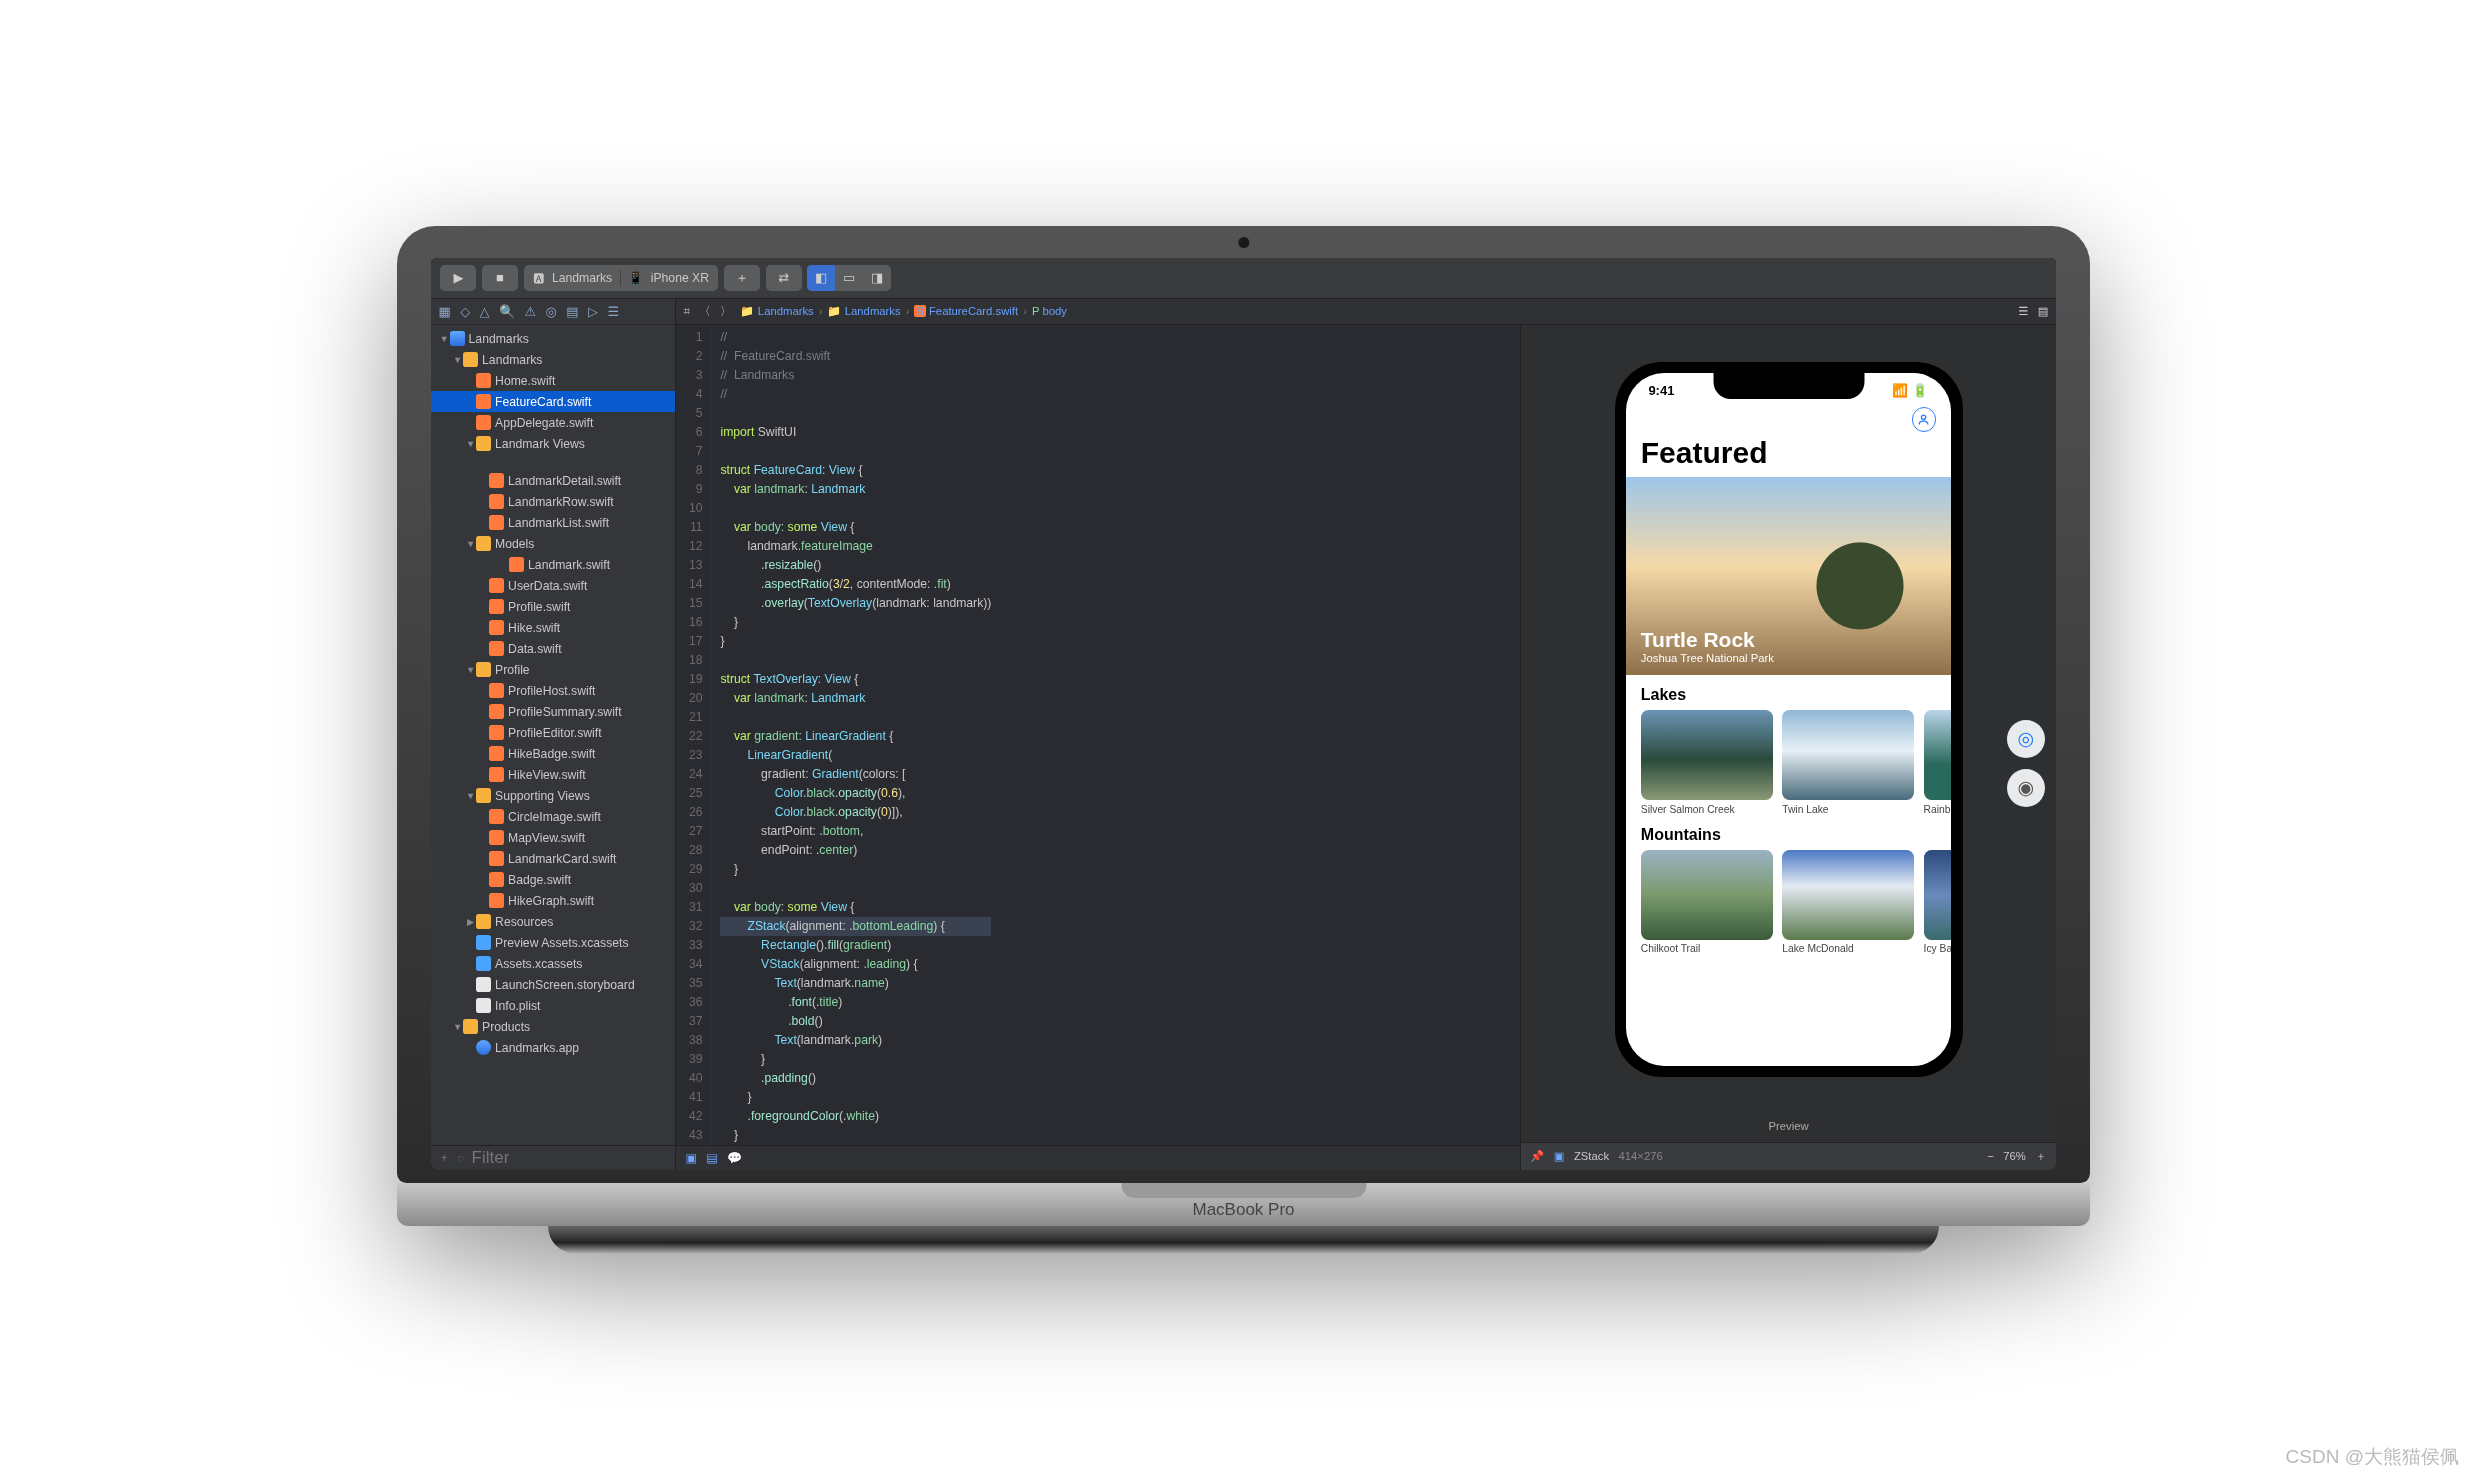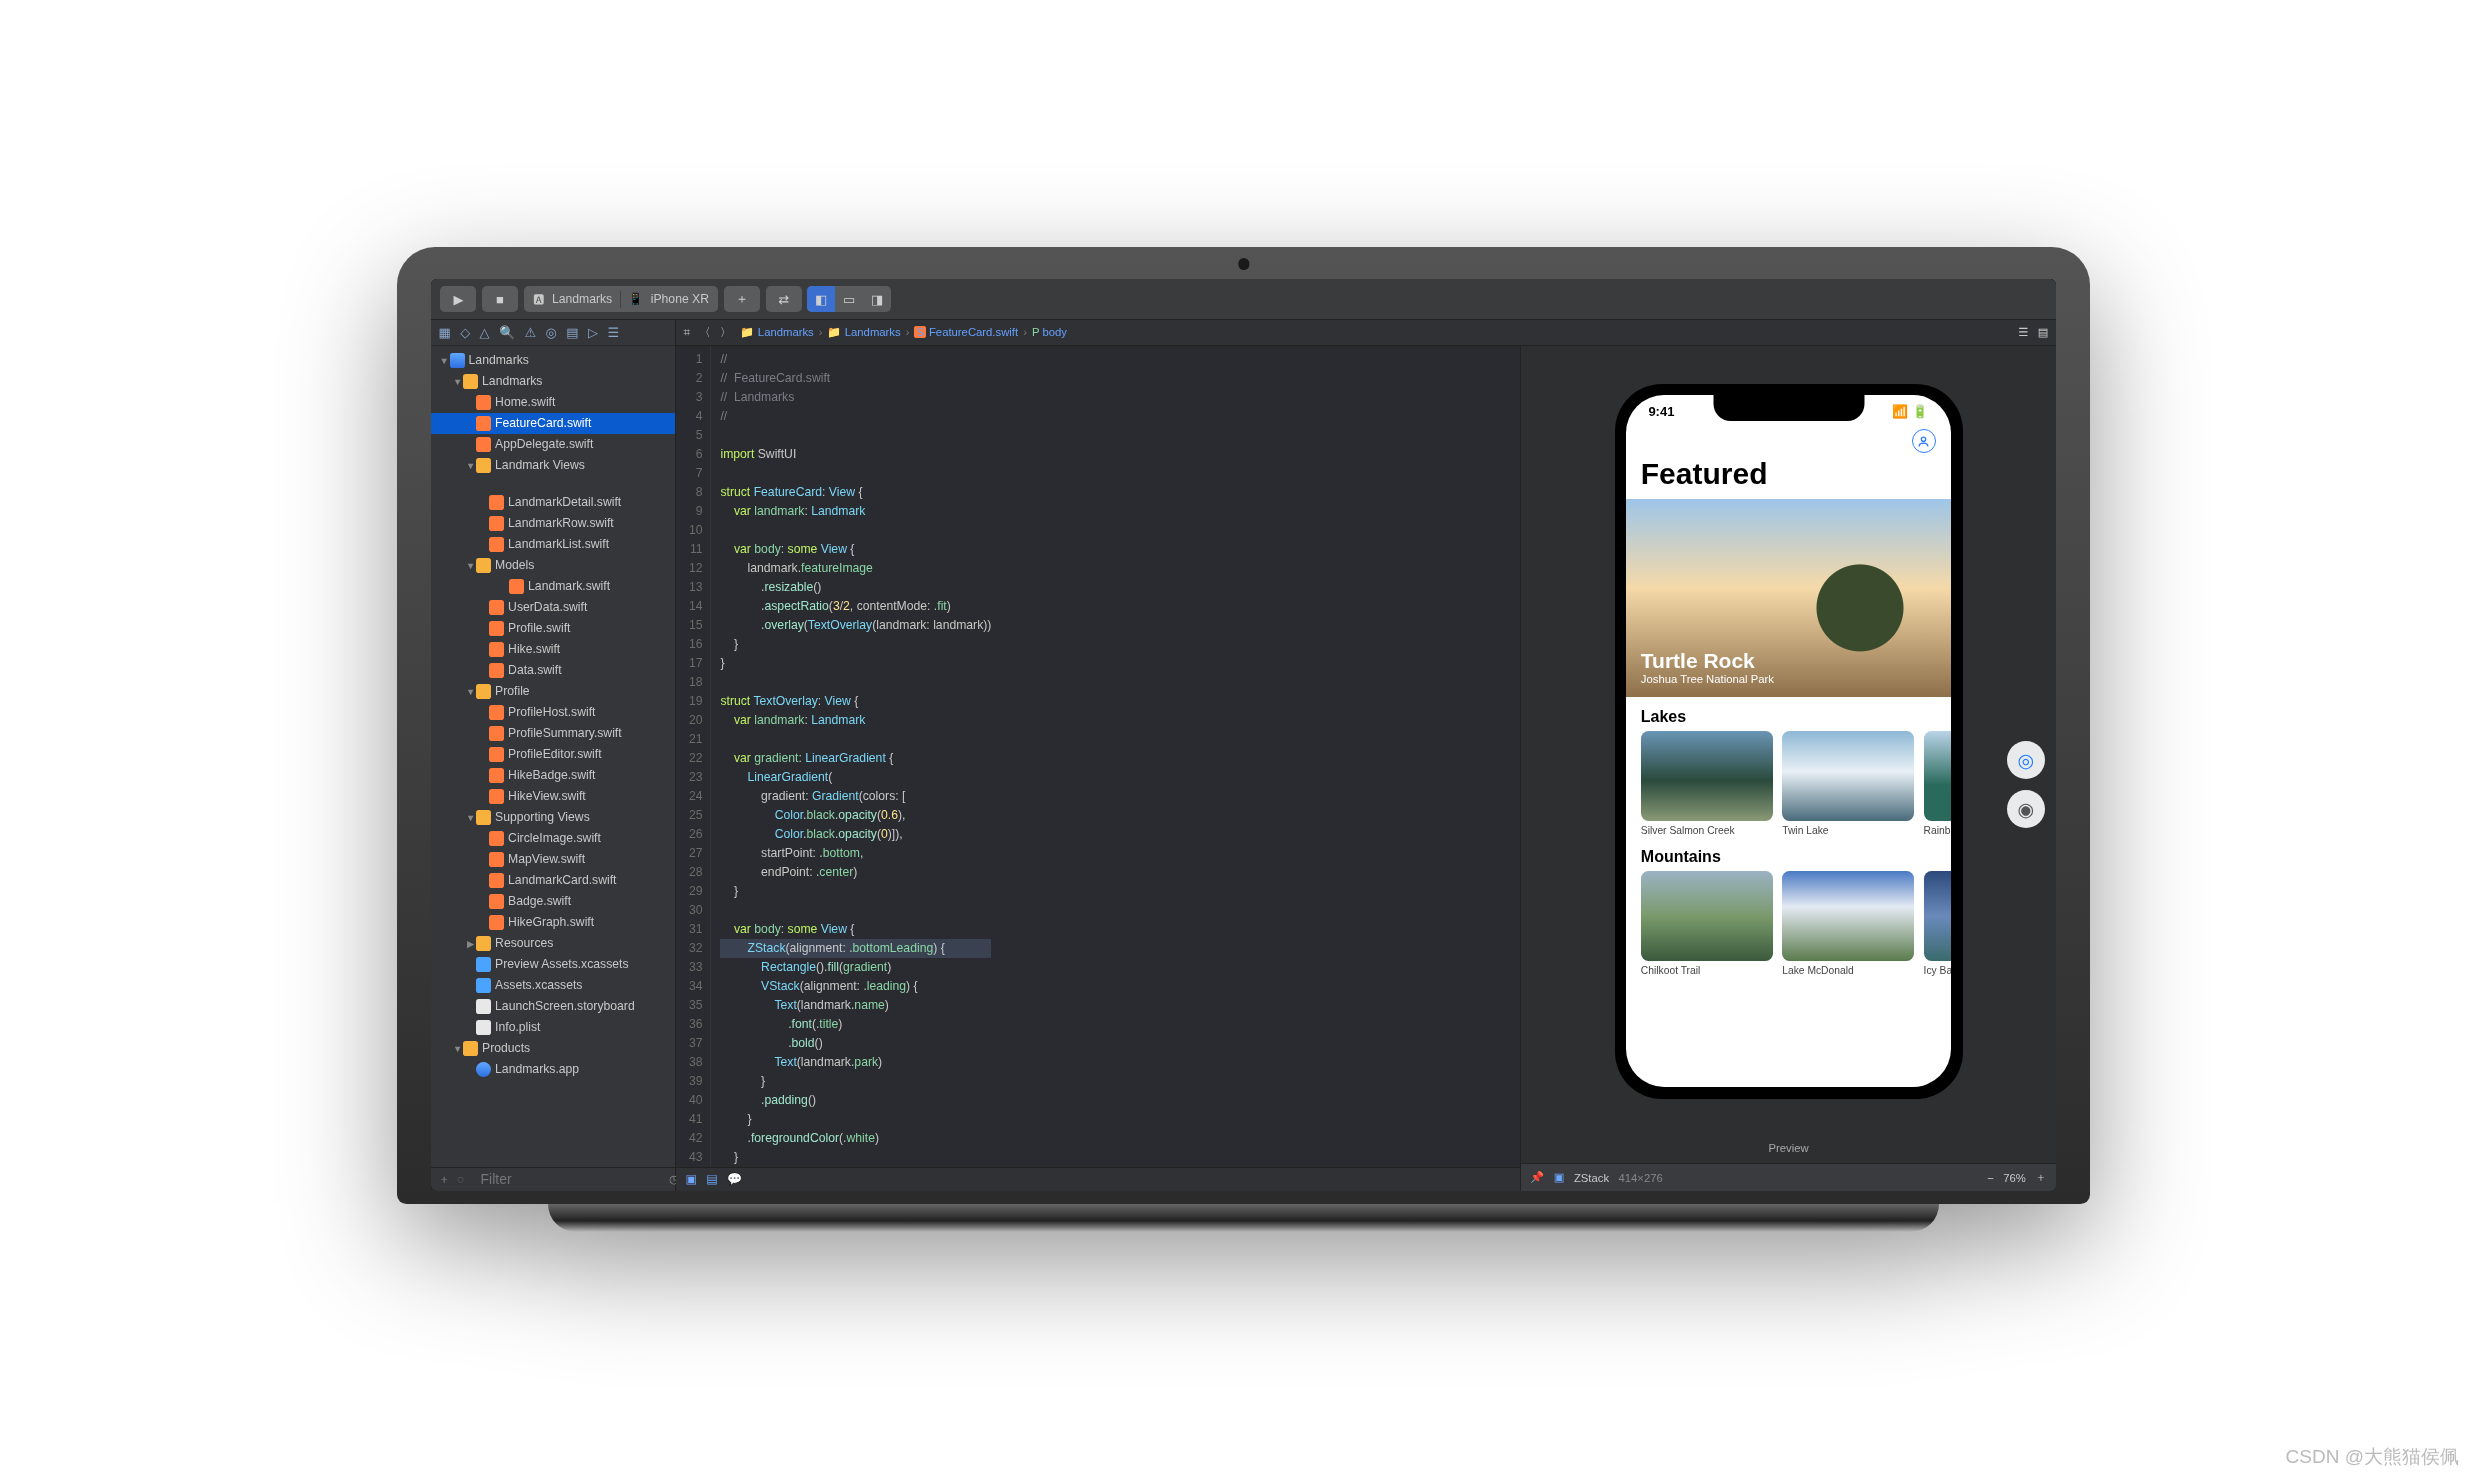--- a/index.html
+++ b/index.html
@@ -36,21 +36,21 @@
   .ic { width:15px; height:15px; margin-right:3.8px; display:inline-flex; align-items:center; justify-content:center; font-size:10.3px; border-radius:2.8px; }
   .ic.folder { background:#f7b23d; color:#f7b23d; }
   .ic.folder::before { content:""; width:13px; height:9.4px; background:#f7b23d; border-radius:0.9px; display:block; }
   .ic.swift { background:#ff7a3c; }
   .ic.proj { background: linear-gradient(#5fa8ff,#2d6fe0); }
   .ic.asset { background:#4aa3ff; }
   .ic.sb { background:#e8e8e8; }
   .ic.plist { background:#e8e8e8; }
   .ic.app { background: linear-gradient(#5fa8ff,#2d6fe0); border-radius:50%; }
   .navfoot { height:24.5px; border-top:0.9px solid #222; display:flex; align-items:center; padding:0 7.5px; gap:7.5px; font-size:11.3px; color:#888; }
-  .navfoot input { flex:1; background:transparent; border:none; color:#aaa; font-size:14px; outline:none;margin-left:9px; }
+  .navfoot input { flex:1; background:transparent; border:none; color:#aaa; font-size:17px; outline:none; }
 
   .main { flex:1; display:flex; flex-direction:column; }
   .jbar { height:26px; background:#303134; display:flex; align-items:center; padding:0 7.5px; gap:9.4px; font-size:11.3px; border-bottom:0.9px solid #222; }
   .editors { flex:1; display:flex; overflow:hidden; }
 
   .code { flex:1; background:#2a2b30; display:flex; font-family: Menlo, Consolas, monospace; font-size:12.2px; overflow:auto; position:relative; }
   .gutter { background:#2a2b30; color:#6b6b6b; text-align:right; padding:3.8px 7.5px 3.8px 13px; user-select:none; line-height:19px; border-right:0.9px solid #34353a; }
   .codebody { padding:3.8px 9.4px; line-height:19px; white-space:pre; }
   .k-key { color:#bef264; }
   .k-type { color:#7bd7f5; }
@@ -415,16 +415,19 @@
                 <span>−</span>
                 <span>76%</span>
                 <span>＋</span>
               </div>
             </div>
           </div>
         </div>
       </div>
     </div>
   </div>
+  <div class="base">
+      <span style="position:relative;top:5.6px">MacBook Pro</span>
+    </div>
   <div class="feet"></div>
 </div>
 <div class="watermark">CSDN @大熊猫侯佩</div>
 
 
 </body></html>

